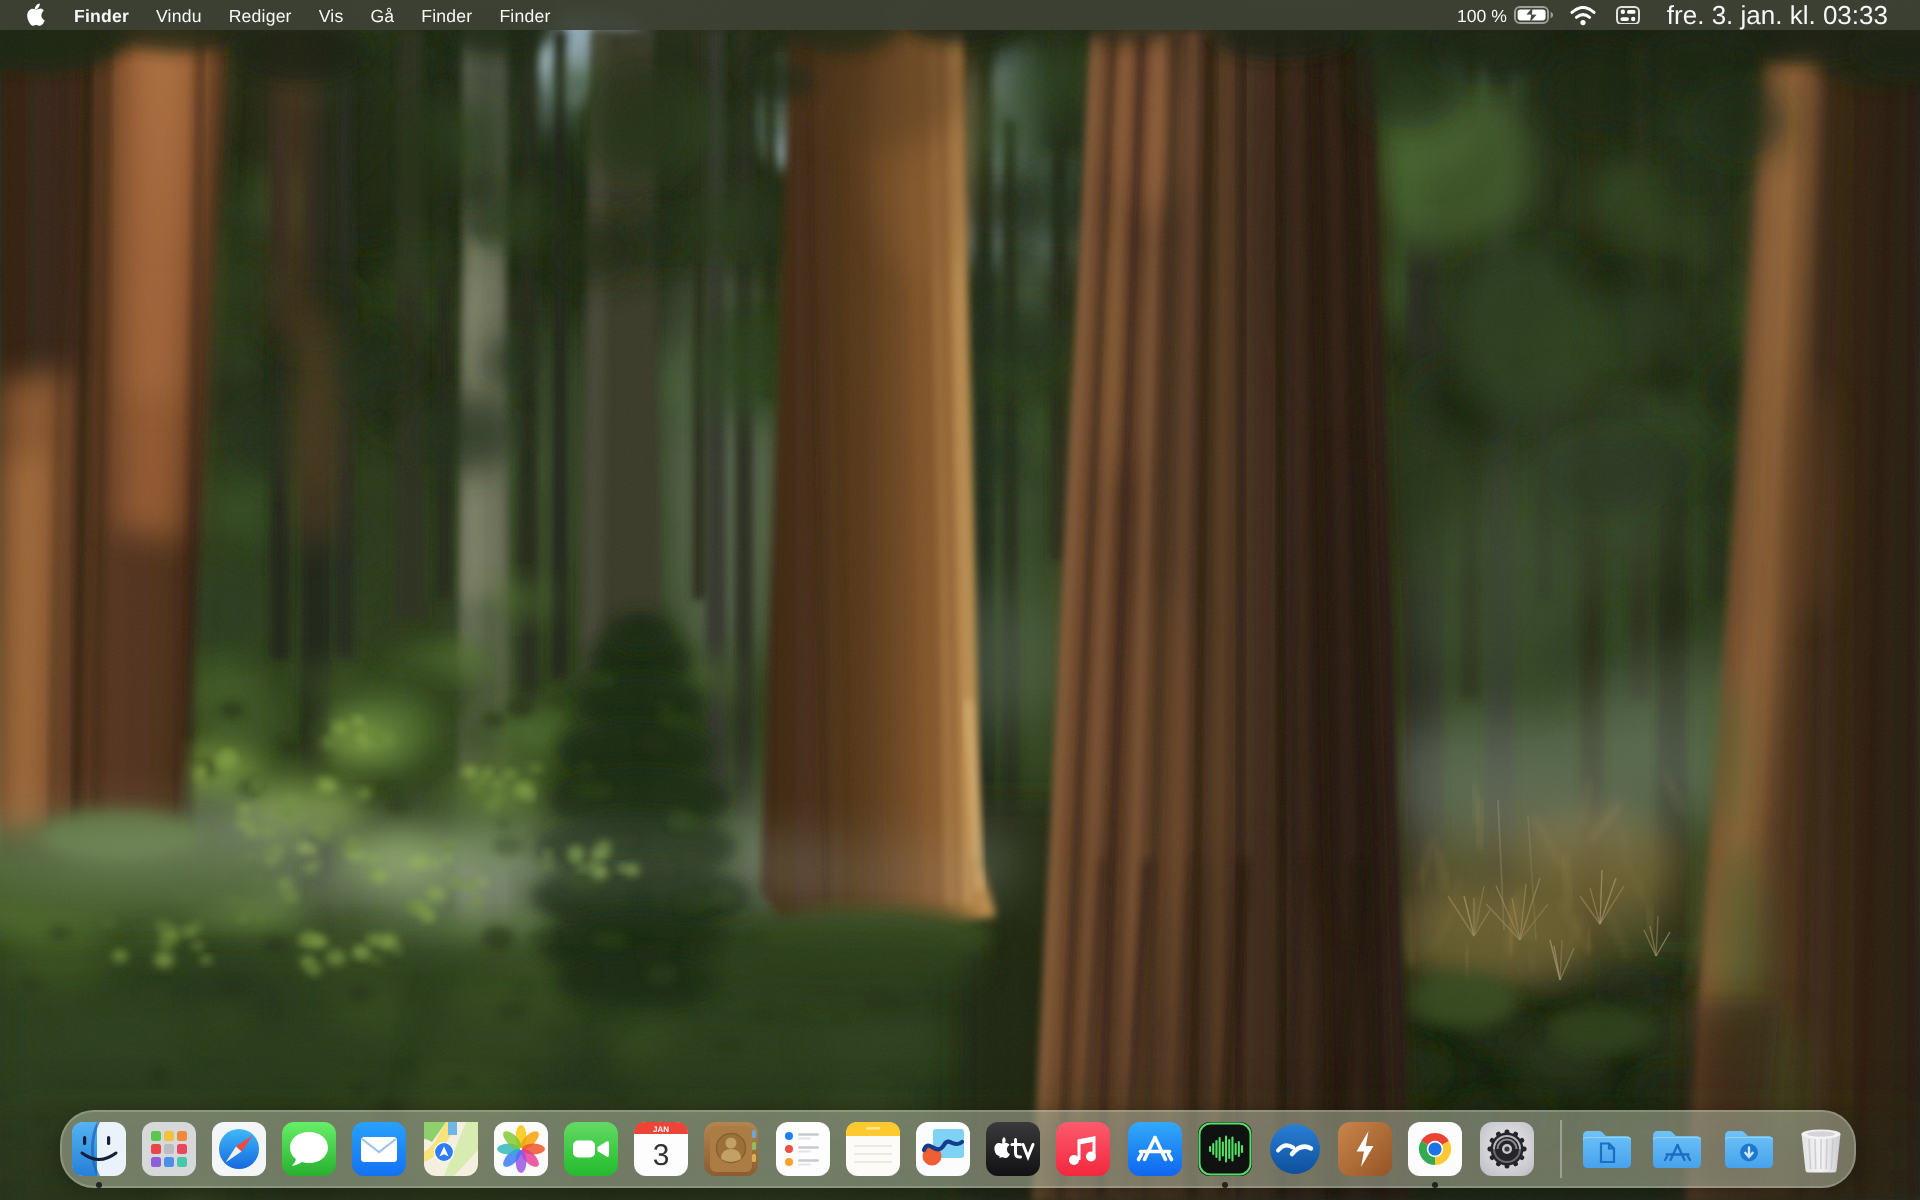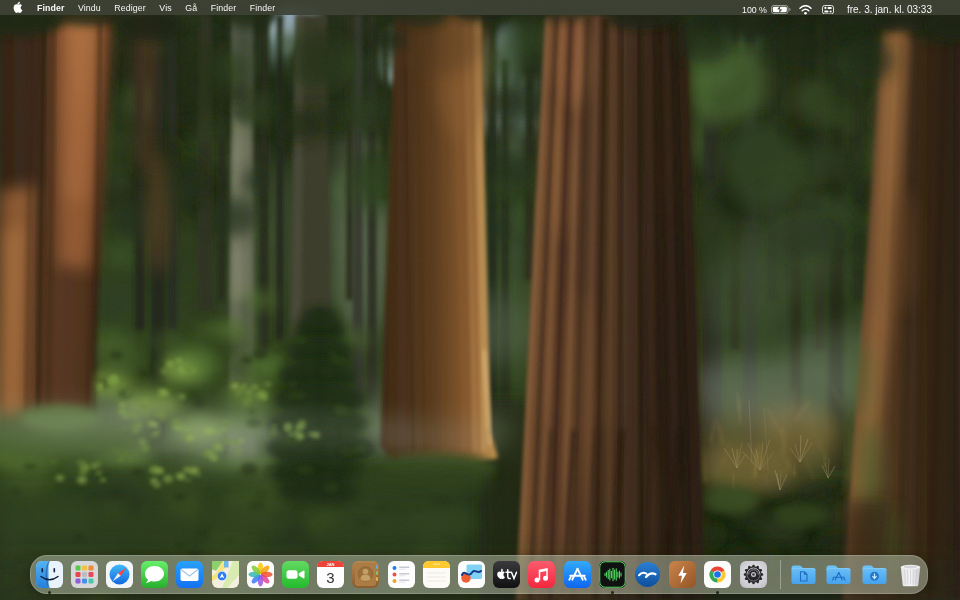--- a/index.html
+++ b/index.html
@@ -1,23 +1,23 @@
 <!DOCTYPE html>
 <html><head><meta charset="utf-8"><style>
 html,body{margin:0;padding:0;width:960px;height:600px;overflow:hidden;font-family:"Liberation Sans",sans-serif;background:#1f2a14;-webkit-font-smoothing:antialiased;}
 #wp{position:absolute;top:0;left:0}
 #mb{position:absolute;top:0;left:0;width:960px;height:15px;will-change:transform;background:rgba(62,66,53,0.94);display:flex;align-items:flex-end;justify-content:space-between;color:#f7f7f7;font-size:8.8px;}
 .mbl{display:flex;align-items:center;padding-left:12px;}
 .apl{margin-right:13px;display:block}
 .mi{margin-right:13.5px;letter-spacing:0.1px}
 .b{font-weight:bold}
-.mbr{display:flex;align-items:center;padding-right:28px;}
+.mbr{display:flex;align-items:center;padding-right:16px;}
 .pct{margin-right:4px}
 .micn{display:block}
-.clk{margin-left:13px;font-size:10px}
+.clk{margin-left:13px;font-size:13px}
 #dock{position:absolute;left:30px;top:555px;width:898px;height:39px;border-radius:17px;background:rgba(196,203,182,0.48);box-shadow:inset 0 0 0 1px rgba(255,255,255,0.18), 0 4px 10px rgba(0,0,0,0.25);}
 .dicon{position:absolute;top:560.5px;width:27px;height:27px;will-change:transform;}
 .ic{width:27px;height:27px;display:block}
 .rdot{position:absolute;top:591px;width:3px;height:3px;border-radius:50%;background:rgba(20,22,16,0.85);}
 .dsep{position:absolute;left:780px;top:560px;width:1px;height:29px;background:rgba(255,255,255,0.32);}
 </style></head><body>
 <svg id="wp" width="960" height="600" viewBox="0 0 960 600">
 <defs>
 <filter id="b2" x="-50%" y="-50%" width="200%" height="200%">
         <feGaussianBlur stdDeviation="2"></feGaussianBlur>

